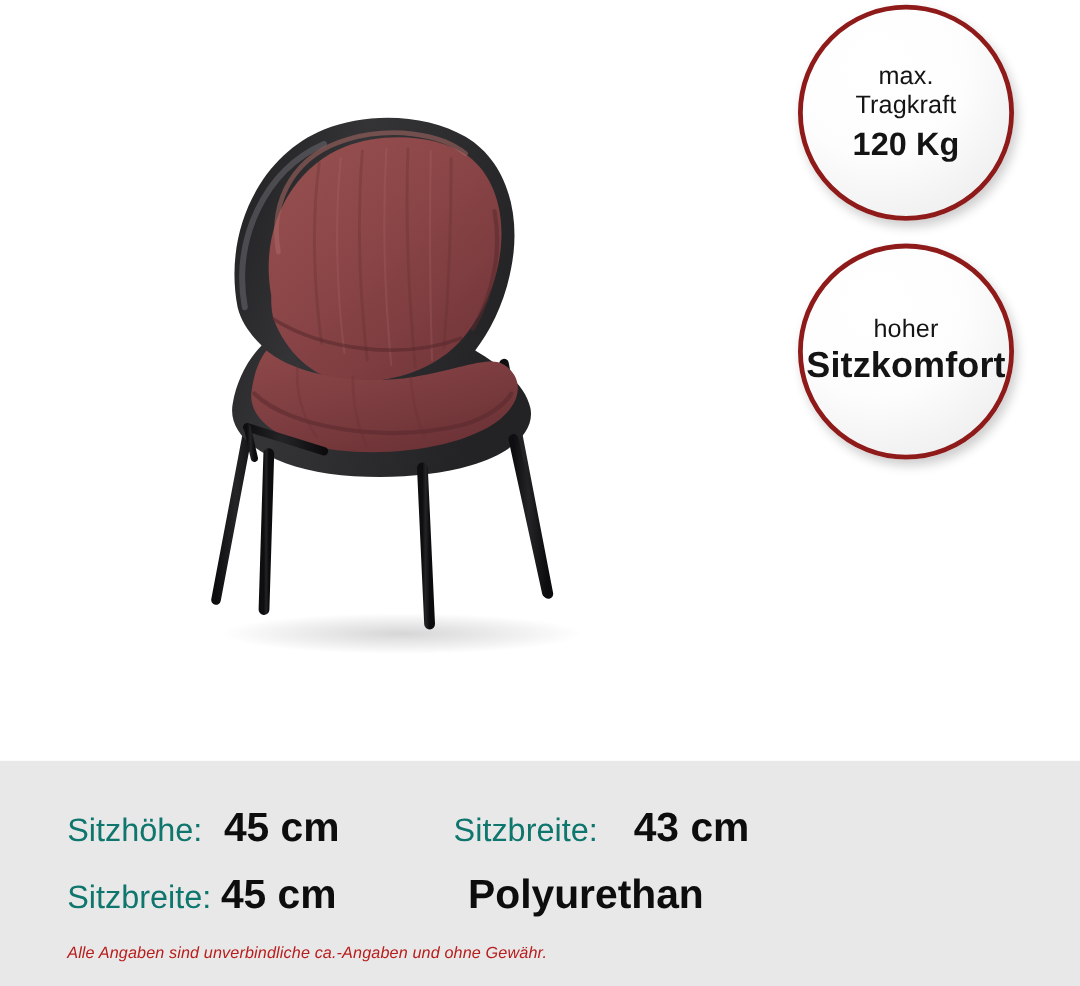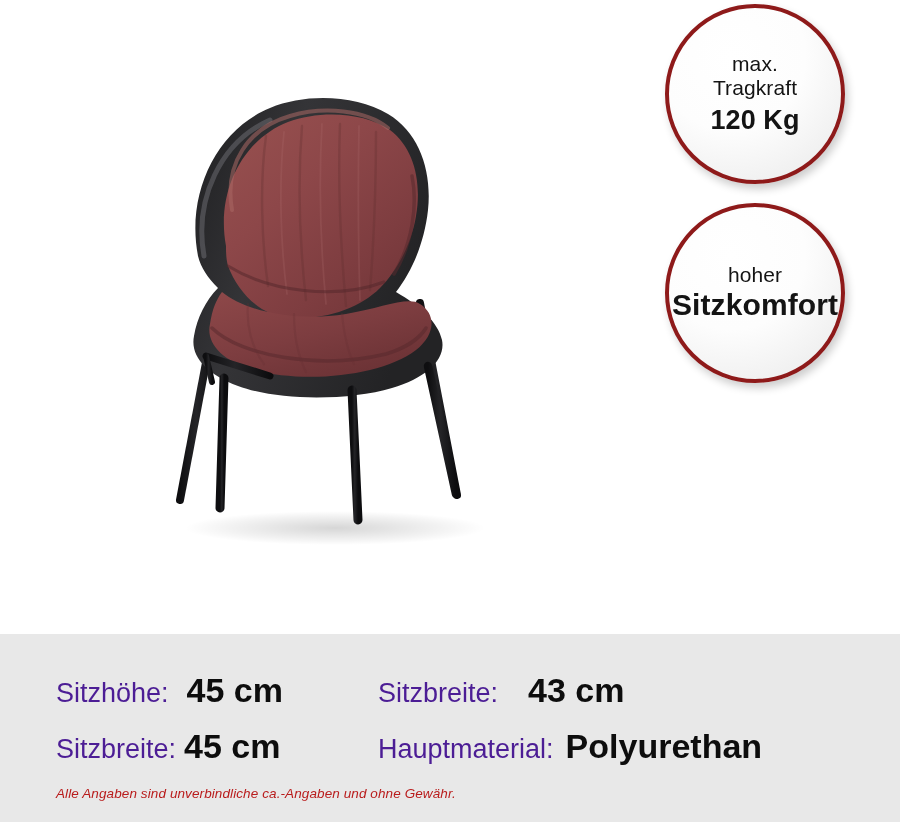--- a/index.html
+++ b/index.html
@@ -71,21 +71,21 @@
     position: absolute;
     left: 56px; top: 28px;
     width: 800px;
     display: grid;
     grid-template-columns: 322px auto;
     grid-template-rows: 56px 56px;
     align-items: center;
   }
 
   .spec-cell { display: flex; align-items: baseline; white-space: nowrap; }
-  .spec-label { font-size: 27px; font-weight: 400; color: #4c1d95; }
+  .spec-label { font-size: 27px; font-weight: 400; color: #0f766e; }
   .spec-value { font-size: 34px; font-weight: 700; color: #0d0d0d; }
 
   .spec-cell.sh .spec-value { margin-left: 18px; }
   .spec-cell.sb .spec-value { margin-left: 8px; }
   .spec-cell.st .spec-value { margin-left: 30px; }
   .spec-cell.hm .spec-value { margin-left: 12px; }
 
   #specs-footnote {
     position: absolute;
     left: 56px; top: 152px;
@@ -232,21 +232,20 @@
         <span class="spec-label">Sitzbreite:</span>
         <span class="spec-value">43 cm</span>
       </div>
 
       <div class="spec-cell sb">
         <span class="spec-label">Sitzbreite:</span>
         <span class="spec-value">45 cm</span>
       </div>
 
       <div class="spec-cell hm">
-        <span class="spec-label">Hauptmaterial:</span>
         <span class="spec-value">Polyurethan</span>
       </div>
 
     </div>
 
     <div id="specs-footnote">Alle Angaben sind unverbindliche ca.-Angaben und ohne Gewähr.</div>
 
   </div>
 
 </div>

